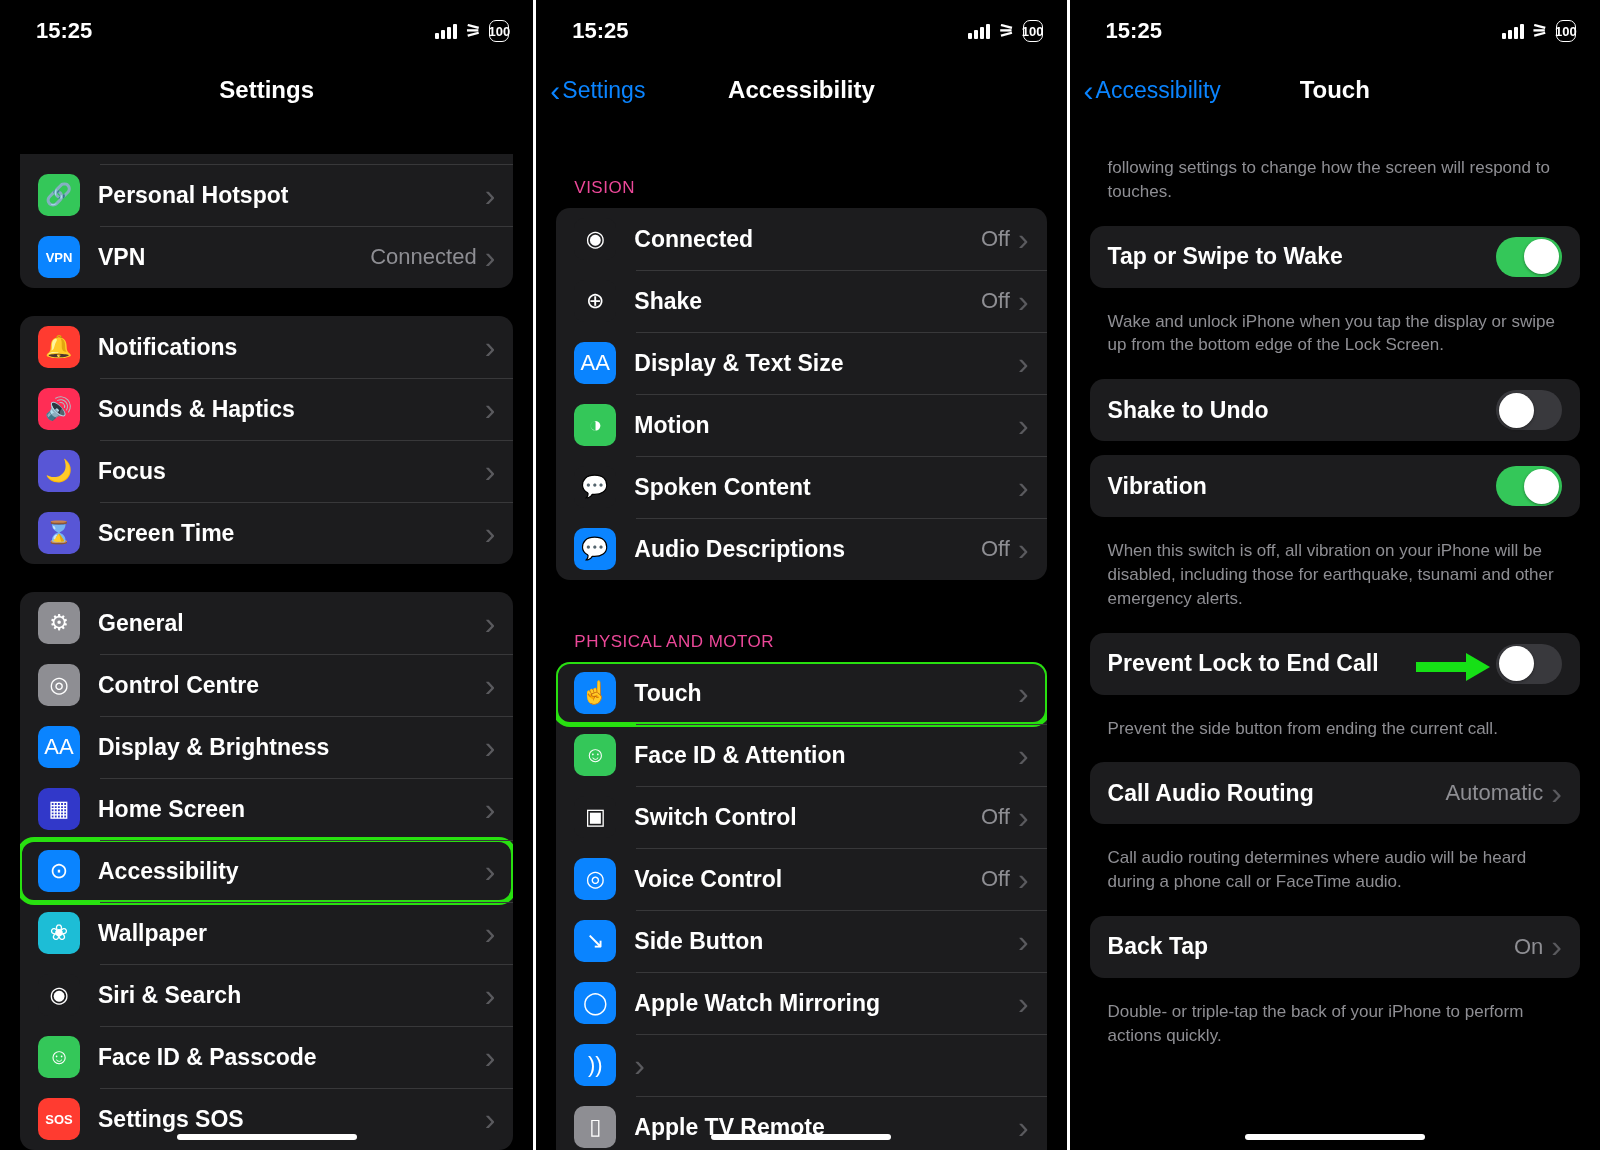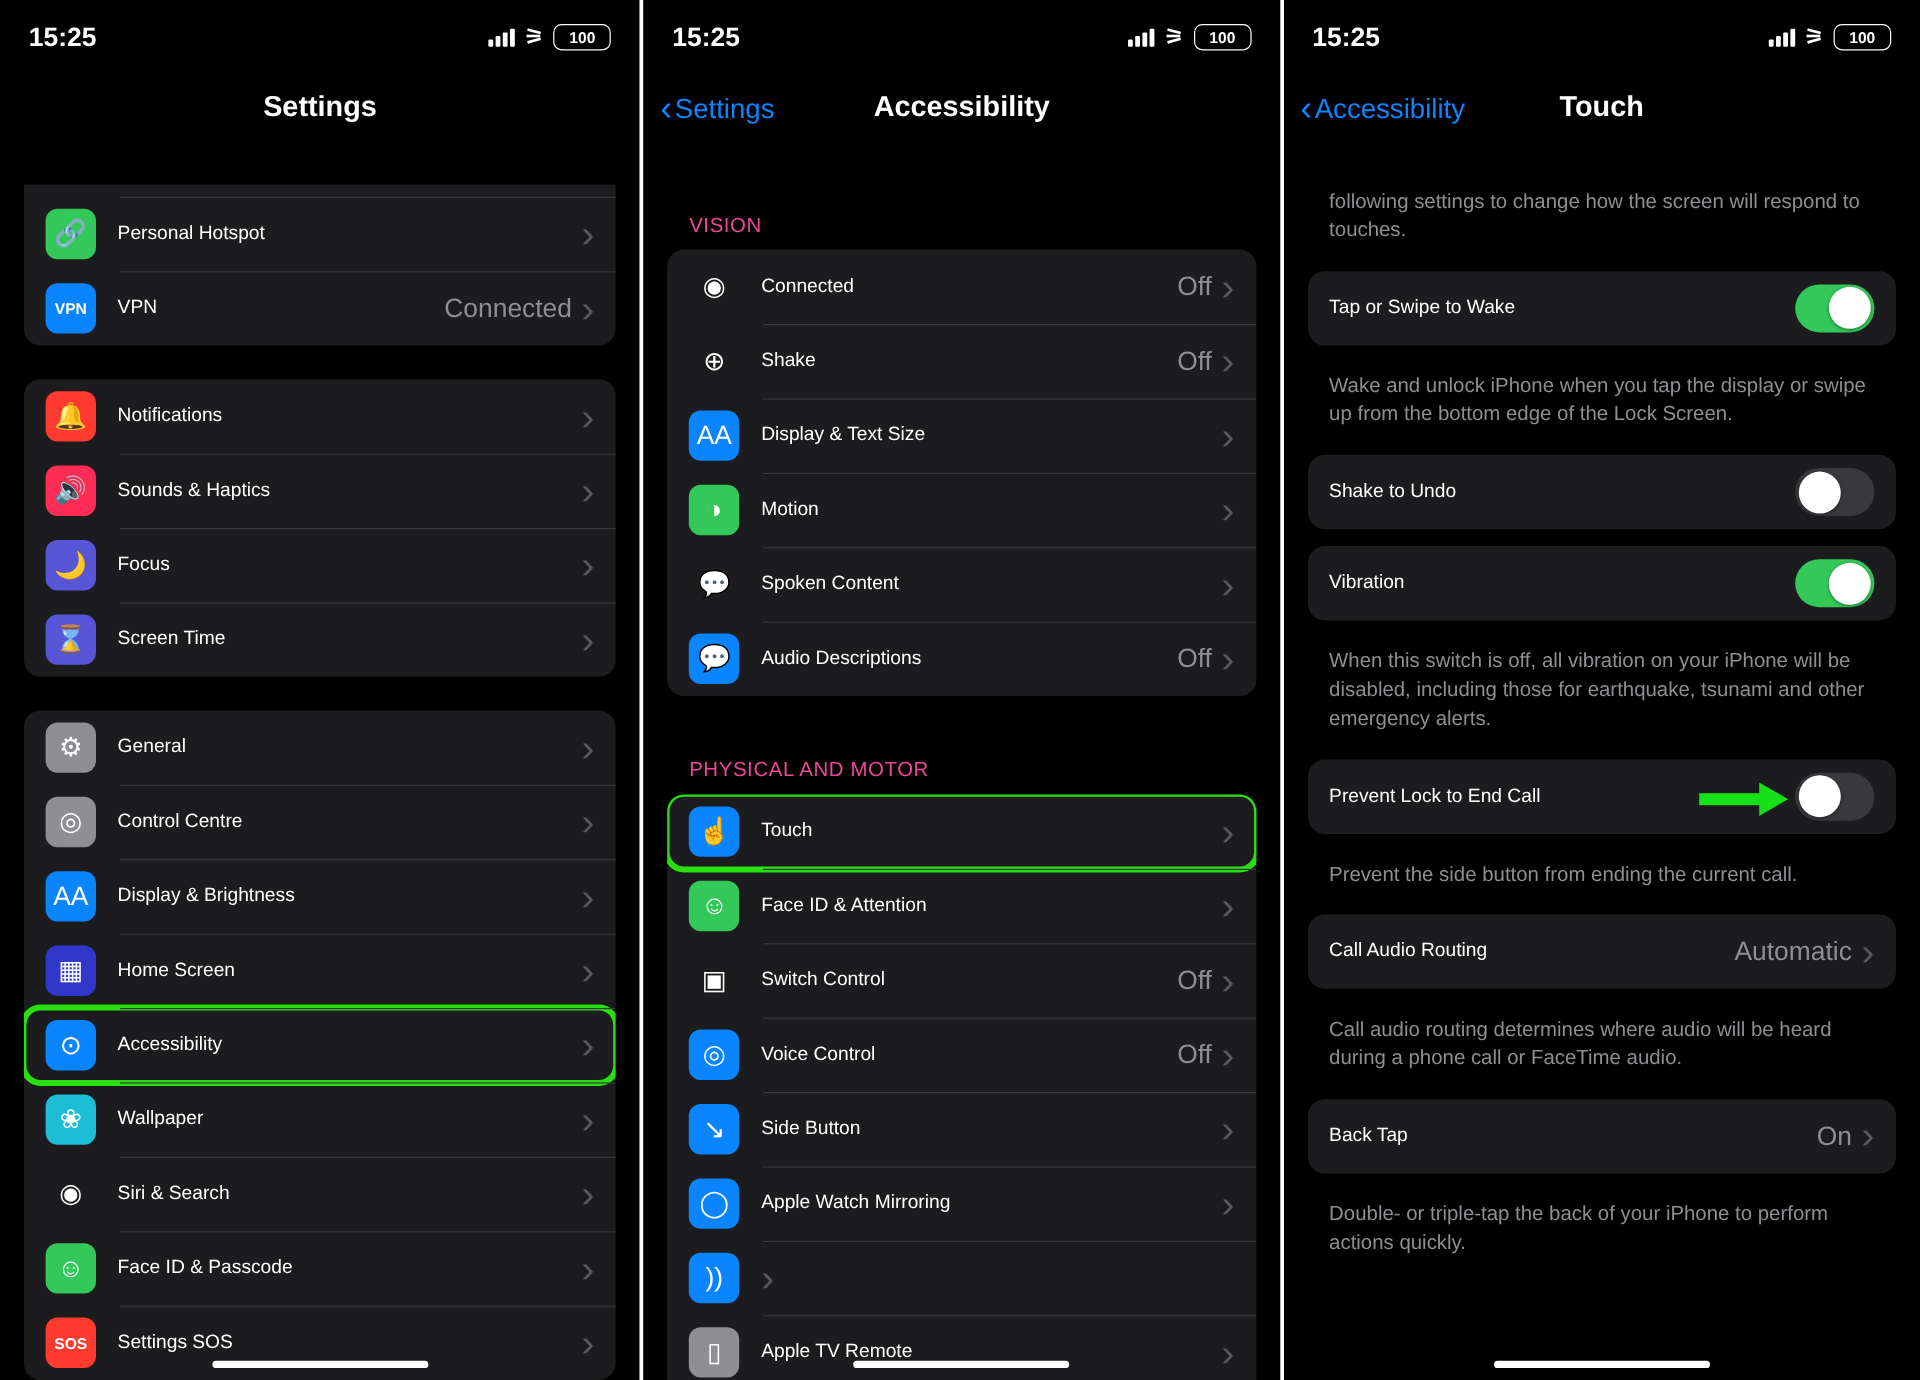--- a/index.html
+++ b/index.html
@@ -21,33 +21,33 @@
     position: relative;
   }
   .pane + .pane { border-left: 3px solid #fff; }
 
   
   .status {
     height: 62px;
     display: flex;
     align-items: center;
     justify-content: space-between;
-    padding: 0 24px 0 24px;
+    padding: 0 24px 0 36px;
     font-size: 22px;
     font-weight: 600;
   }
   .status .icons { display:flex; align-items:center; gap:8px; }
   .sig-bars { display:flex; align-items:flex-end; gap:2px; height:16px;}
   .sig-bars span { width:4px; background:#fff; border-radius:1px;}
   .sig-bars span:nth-child(1){height:6px;}
   .sig-bars span:nth-child(2){height:9px;}
   .sig-bars span:nth-child(3){height:12px;}
   .sig-bars span:nth-child(4){height:15px;}
   .wifi-ic { font-size:18px;}
-  .batt-pill { border:1.5px solid #fff; border-radius:7px; width:48px; height:22px; display:flex; align-items:center; justify-content:center; font-size:13px; font-weight:700;}
+  .batt-pill { border:1.5px solid #fff; border-radius:7px; width:20px; height:22px; display:flex; align-items:center; justify-content:center; font-size:13px; font-weight:700;}
 
   
   .navhdr { height: 56px; display:flex; align-items:center; justify-content:center; position:relative;}
   .navtitle { font-size:24px; font-weight:600; }
   .backbtn { position:absolute; left:14px; color:#0a84ff; font-size:23px; display:flex; align-items:center; gap:2px; }
   .backbtn .chev { font-size:30px; font-weight:400; line-height:0.5;}
 
   .scroll { flex:1; overflow-y:hidden; padding: 0 20px; position:relative;margin-top:36px;}
 
   .grp-hdr { color:#ec4899; font-size:17px; font-weight:500; text-transform:uppercase; padding: 24px 18px 10px; letter-spacing:0.5px;}
@@ -71,21 +71,21 @@
     background:#38383a;
   }
 
   .row .ic {
     width:42px; height:42px; border-radius:10px;
     margin-right:18px;
     display:flex; align-items:center; justify-content:center;
     font-size:22px; color:#fff;
     flex-shrink:0;
   }
-  .row .lbl { flex:1; font-size:16px; font-weight:400;}
+  .row .lbl { flex:1; font-size:23px; font-weight:700;}
   .row .val { color:#8e8e93; font-size:22px; margin-right:8px;}
   .row .chev-r { color:#5a5a5e; font-size:32px; font-weight:300;}
 
   .footer-note { color:#8e8e93; font-size:17px; line-height:1.4; padding: 8px 18px 22px;}
 
   .switch {
     width:66px; height:40px; border-radius:20px;
     background:#39393d; position:relative; flex-shrink:0;
   }
   .switch.on { background:#34c759; }

